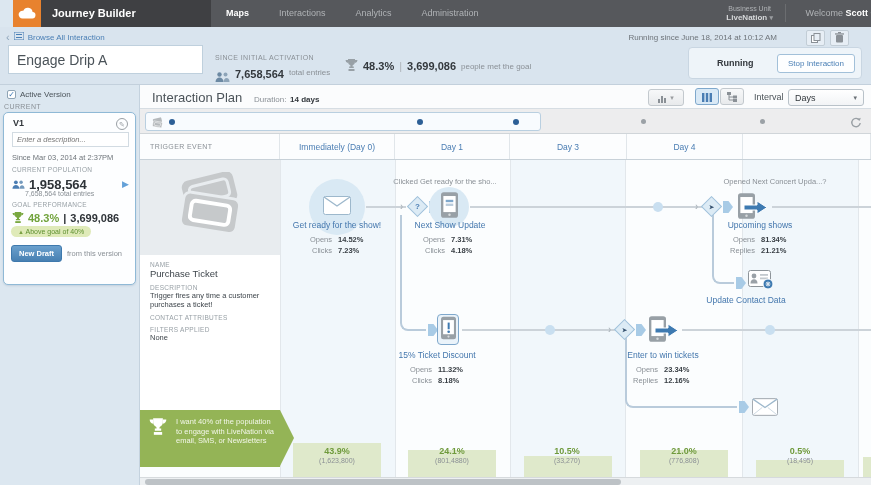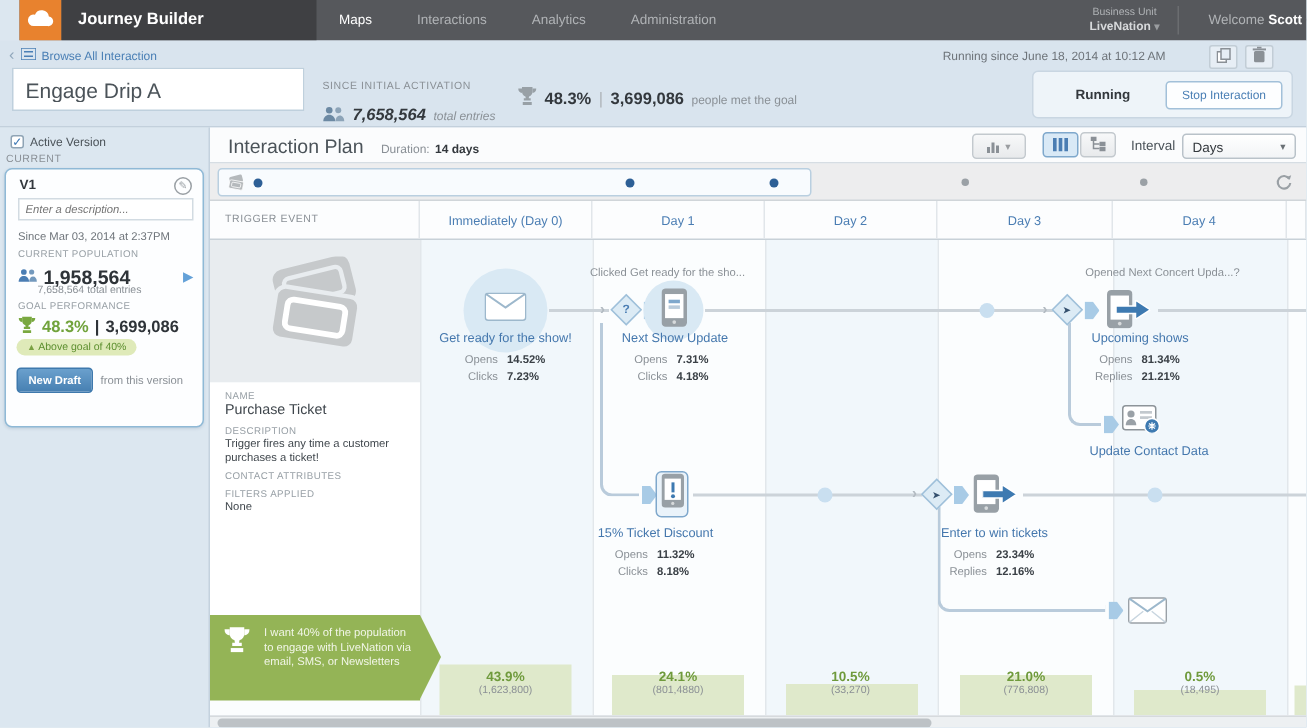--- a/index.html
+++ b/index.html
@@ -5,21 +5,21 @@
   html,body{margin:0;padding:0;background:#dce7f0;}
   *{box-sizing:border-box;font-family:"Liberation Sans",sans-serif;}
   #app{position:relative;width:871px;height:485px;background:#dce7f0;overflow:hidden;}
   .abs{position:absolute;}
   
   .topnav{left:0;top:0;width:871px;height:27px;background:#56585c;margin-left:13px;}
   .logo{left:0;top:0;width:28px;height:27px;background:#e8822e;display:flex;align-items:center;justify-content:center;}
   .brand{left:28px;top:0;width:170px;height:27px;background:#3f4043;color:#fff;font-size:11px;font-weight:bold;line-height:27px;padding-left:11px;}
   .navtabs{left:198px;top:0;height:27px;display:flex;align-items:center;}
   .navtab{font-size:9px;color:#b0b3b6;padding:0 15px;line-height:27px;cursor:pointer;}
-  .navtab.active{color:#fff;font-weight:normal;}
+  .navtab.active{color:#fff;font-weight:bold;}
   .bu{right:98px;top:4px;text-align:center;color:#b0b3b6;font-size:7px;line-height:9px;border-right:1px solid #6b6d70;padding-right:12px;}
   .bu b{display:block;color:#d7d9db;font-size:8px;}
   .welcome{right:10px;top:8px;font-size:9px;color:#b0b3b6;}
   .welcome b{color:#fff;}
   .caret{font-size:7px;color:#9a9da0;}
   
   .subbar{left:0;top:27px;width:871px;height:58px;background:#d9e4ee;border-bottom:1px solid #c3d0dc;}
   .backlink{left:6px;top:5px;font-size:8px;color:#4a7fb5;display:flex;align-items:center;gap:4px;cursor:pointer;}
   .backlink .chev{font-size:11px;color:#8fa6bb;line-height:8px;}
   .name-input{left:8px;top:18px;width:195px;height:29px;background:#fff;border:1px solid #bfd0dd;font-size:14px;color:#4b5359;padding:0 8px;}
@@ -141,21 +141,21 @@
             <rect x="0" y="0" width="10" height="8" fill="none" stroke="#4a7fb5" stroke-width="1"></rect>
             <line x1="2" y1="2.5" x2="8" y2="2.5" stroke="#4a7fb5"></line>
             <line x1="2" y1="5.5" x2="8" y2="5.5" stroke="#4a7fb5"></line>
           </svg></span>
       <span>Browse All Interaction</span>
     </div>
     <input class="abs name-input" value="Engage Drip A" style="">
 
     <div class="abs" style="left:215px;top:19px;">
       <span class="cap">SINCE INITIAL ACTIVATION</span>
-      <div style="margin-top:4px;display:flex;align-items:center;gap:5px;font-style:italic;">
+      <div style="margin-top:4px;display:flex;gap:5px;">
         <span><svg width="15" height="10" viewBox="0 0 15 10">
               <circle cx="4.5" cy="2.5" r="2.2" fill="#6c89a3"></circle>
               <path d="M0.5 10c0-3 2-4.5 4-4.5s4 1.5 4 4.5z" fill="#6c89a3"></path>
               <circle cx="10.5" cy="2.5" r="2" fill="#8da4b8"></circle>
               <path d="M8.5 10c.3-2.6 1.5-4 3-4 1.8 0 3 1.6 3 4z" fill="#8da4b8"></path>
             </svg></span>
         <span class="bignum">7,658,564</span>
         <span class="subtext">total entries</span>
       </div>
     </div>
@@ -304,21 +304,20 @@
           <path d="M9.5 3.2A4.2 4.2 0 1 0 10.2 6" fill="none" stroke="#9aa0a5" stroke-width="1.4"></path>
           <path d="M10.8 0.8l-1 3-2.6-1.6z" fill="#9aa0a5"></path>
         </svg>
     </span>
   </div>
 
   <div class="abs colheads">
     <div class="colhead trig" style="width:140px;">TRIGGER EVENT</div>
     <div class="colhead" style="width:115px;">Immediately (Day 0)</div>
     <div class="colhead" style="width:115px;">Day 1</div>
-    <div class="colhead" style="width:115px;">Day 2</div>
     <div class="colhead" style="width:117px;">Day 3</div>
     <div class="colhead" style="width:116px;">Day 4</div>
     <div class="colhead" style="flex:1;"></div>
   </div>
 
   <div class="abs canvas">
 
     <div class="abs coltint" style="left:140px;width:115px;"></div>
     <div class="abs coltint" style="left:370px;width:115px;"></div>
     <div class="abs coltint" style="left:602px;width:116px;"></div>
@@ -457,21 +456,21 @@
       <span><svg width="26" height="19" viewBox="0 0 26 19">
             <rect x="0.5" y="0.5" width="22" height="16" rx="2" fill="#fff" stroke="#8d9499"></rect>
             <circle cx="6" cy="6" r="2.4" fill="#9aa1a7"></circle>
             <path d="M2.5 13.5c0-2.8 1.6-4.2 3.5-4.2s3.5 1.4 3.5 4.2z" fill="#9aa1a7"></path>
             <rect x="12" y="4" width="8" height="1.8" fill="#c3c9ce"></rect>
             <rect x="12" y="7.5" width="8" height="1.8" fill="#c3c9ce"></rect>
             <circle cx="20" cy="14" r="5" fill="#3e7ab1" stroke="#fff"></circle>
             <path d="M17.5 14h5M20 11.5v5M18 12.3c1.3 1.2 2.7 1.2 4 0M18 15.7c1.3-1.2 2.7-1.2 4 0" stroke="#fff" stroke-width="0.8" fill="none"></path>
           </svg></span>
     </div>
-    <div class="abs nlabel" style="left:556px;top:135px;width:140px;">Update Contact Data</div>
+    <div class="abs nlabel" style="left:536px;top:135px;width:140px;">Update Contact Data</div>
 
     <span class="abs bluearrow" style="left:288px;top:164px;"></span>
     <div class="abs" style="left:297px;top:154px;width:22px;height:31px;background:#eaf3fa;border:1px solid #7fa8cc;border-radius:4px;display:flex;align-items:center;justify-content:center;">
       <span><svg width="15" height="24" viewBox="0 0 18 27">
             <rect x="0" y="0" width="18" height="27" rx="3" fill="#98a0a6"></rect>
             <rect x="2.5" y="4" width="13" height="17" fill="#fff"></rect>
             <rect x="8" y="7" width="2.4" height="8" fill="#3e7ab1"></rect>
             <circle cx="9.2" cy="18" r="1.6" fill="#3e7ab1"></circle>
             <circle cx="9" cy="23.8" r="1.3" fill="#d7dadc"></circle>
           </svg></span>

